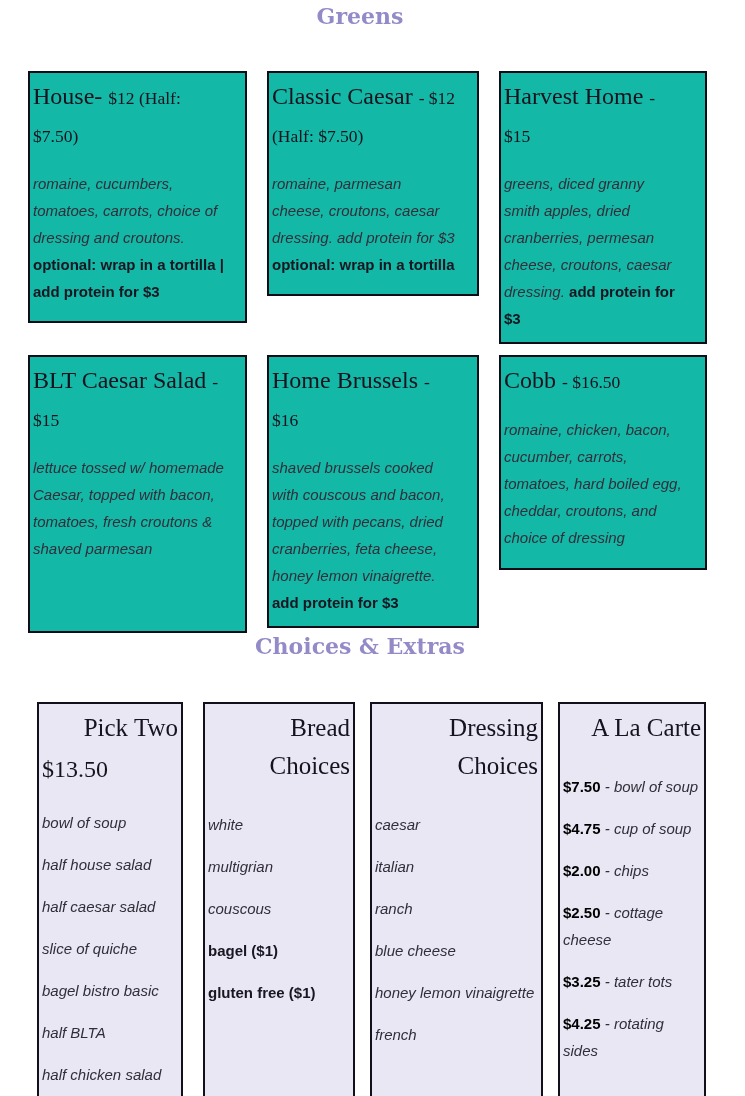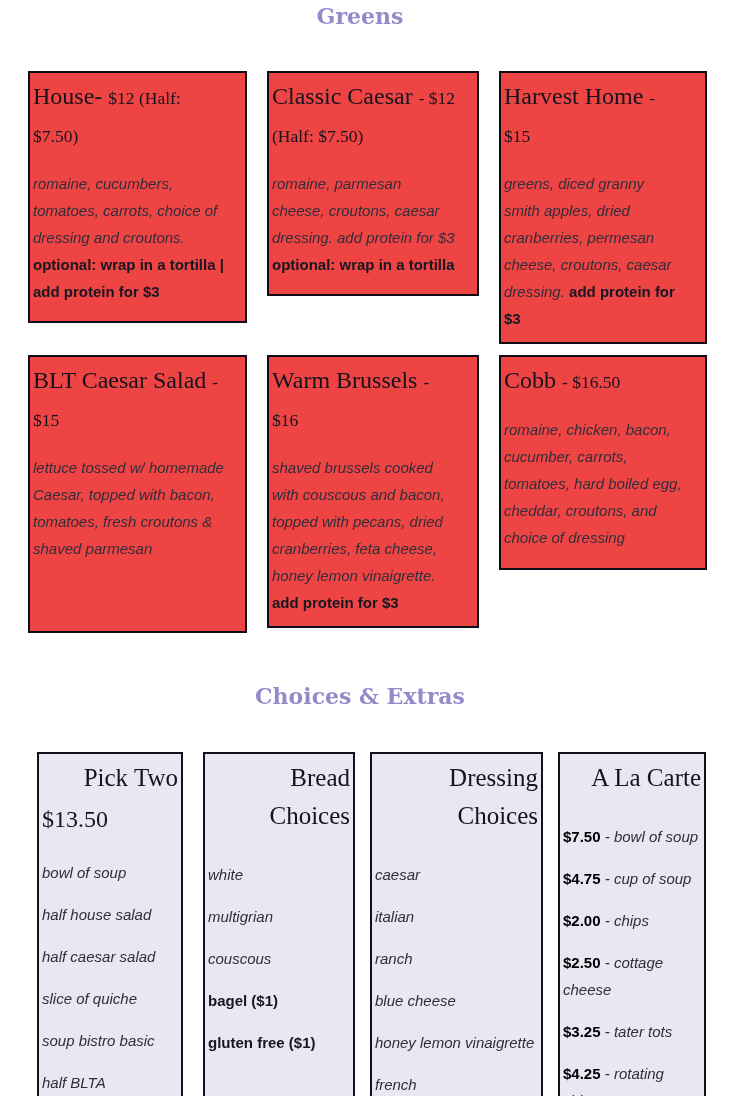--- a/index.html
+++ b/index.html
@@ -9,32 +9,32 @@
     font-family:"Liberation Sans",sans-serif;
   }
   
   .section-heading{
     margin:0;text-align:center;
     font-family:"DejaVu Serif",serif;
     font-weight:700;font-size:22px;line-height:26px;
     color:#938bc8;
   }
   .heading-greens{padding-top:3px;}
-  .heading-extras{margin-top:50px;}
+  .heading-extras{}
   
   .greens-grid{
     margin:42px 39px 0 28px;
     display:grid;
     grid-template-columns:219px 212px 208px;
     column-gap:20px;row-gap:11px;
     align-items:start;
   }
   .card{
     box-sizing:border-box;
-    background:#ef4444;
+    background:#14b8a6;
     border:2px solid #0e0d17;
     padding:5px 21px 10px 3px;
   }
   .mh-a{min-height:252px;}
   .mh-b{min-height:225px;}
   .mh-c{min-height:278px;}
   .mh-d{min-height:255px;}
   .mh-e{min-height:215px;}
   .card-title{
     font-family:"Liberation Serif",serif;
@@ -133,21 +133,21 @@
         <span class="t-price">- $15</span>
       </div>
       <p class="card-desc">
         <span class="d-italic">lettuce tossed w/ homemade Caesar, topped with bacon, tomatoes, fresh croutons &amp; shaved parmesan</span>
         <span class="d-bold"></span>
       </p>
     </article>
 
     <article class="card mh-d">
       <div class="card-title">
-        <span class="t-name">Warm Brussels</span>
+        <span class="t-name">Home Brussels</span>
         <span class="t-price">- $16</span>
       </div>
       <p class="card-desc">
         <span class="d-italic">shaved brussels cooked with couscous and bacon, topped with pecans, dried cranberries, feta cheese, honey lemon vinaigrette.</span>
         <span class="d-bold">add protein for $3</span>
       </p>
     </article>
 
     <article class="card mh-e">
       <div class="card-title">
@@ -167,21 +167,21 @@
   <div class="extras-row">
 
     <article class="xcard x-pick">
       <div class="x-title">Pick Two</div>
       <div class="x-price">$13.50</div>
       <div class="x-items">
         <div class="x-item">bowl of soup</div>
         <div class="x-item">half house salad</div>
         <div class="x-item">half caesar salad</div>
         <div class="x-item">slice of quiche</div>
-        <div class="x-item">soup bistro basic</div>
+        <div class="x-item">bagel bistro basic</div>
         <div class="x-item">half BLTA</div>
         <div class="x-item">half chicken salad</div>
       </div>
     </article>
 
     <article class="xcard x-bread">
       <div class="x-title">Bread Choices</div>
       <div class="x-items">
         <div class="x-item">white</div>
         <div class="x-item">multigrian</div>

